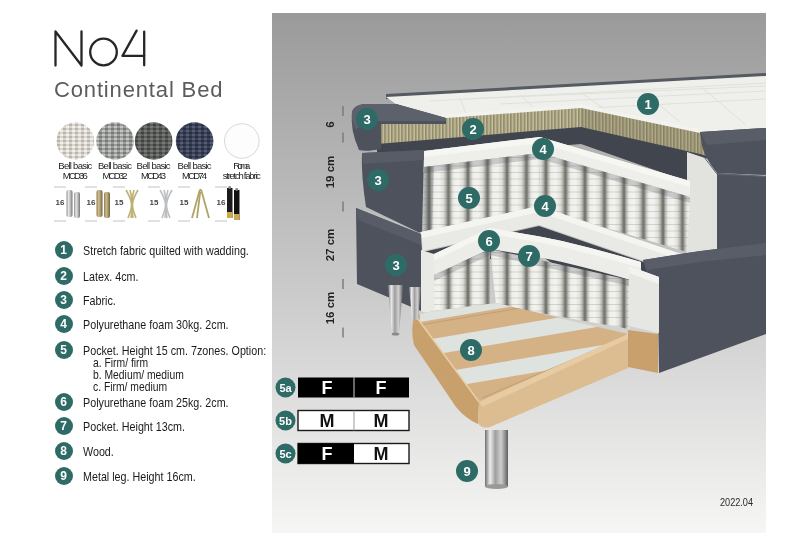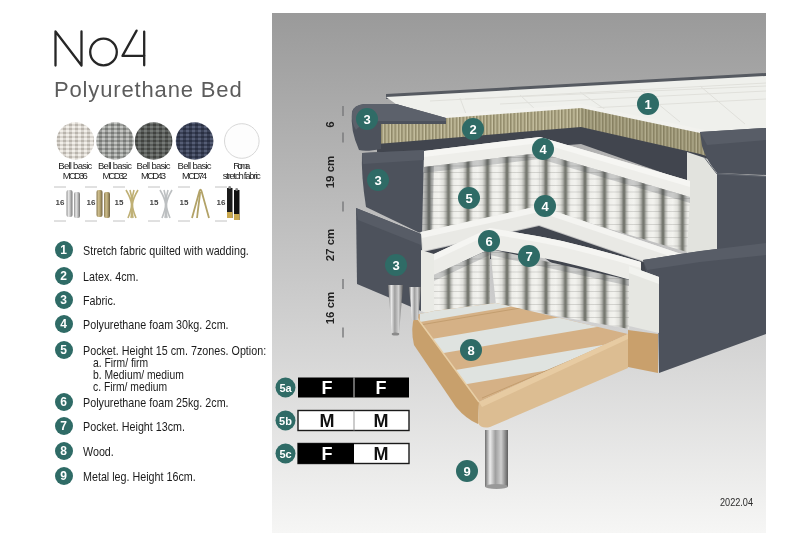--- a/index.html
+++ b/index.html
@@ -18,21 +18,21 @@
 <div class="abs" style="left:0;top:0;width:272px;height:533px;background:#fff;"></div>
 
 <svg class="abs" style="left:0;top:0;" width="270" height="110" viewBox="0 0 270 110">
   <g fill="none" stroke="#262626" stroke-width="2.3" stroke-linecap="round" stroke-linejoin="round">
     <path d="M55.5,65.5 L55.5,31.5 L81.5,65.5 L81.5,31.5"></path>
     <circle cx="103.5" cy="52" r="13.3"></circle>
     <path d="M136.6,30.6 L122.5,55.9 L144.5,55.9 M144.2,31.6 L144.2,65.3"></path>
   </g>
 </svg>
 
-<div class="abs" style="left:54px;top:76.5px;font-size:22px;color:#5c5c5c;letter-spacing:0.85px;">Polyurethane Bed</div>
+<div class="abs" style="left:54px;top:76.5px;font-size:22px;color:#5c5c5c;letter-spacing:0.85px;">Continental Bed</div>
 
 <svg class="abs" style="left:0;top:110px;" width="272" height="75" viewBox="0 0 272 75">
   <defs>
     <pattern id="w1" width="6" height="4" patternUnits="userSpaceOnUse">
       <rect width="6" height="4" fill="#d9d5cf"></rect>
       <rect x="0" y="0" width="3" height="2" fill="#f2efe9"></rect>
       <rect x="3" y="2" width="3" height="2" fill="#b9b4ac"></rect>
     </pattern>
     <pattern id="w2" width="6" height="4" patternUnits="userSpaceOnUse">
       <rect width="6" height="4" fill="#9b9d9a"></rect>

